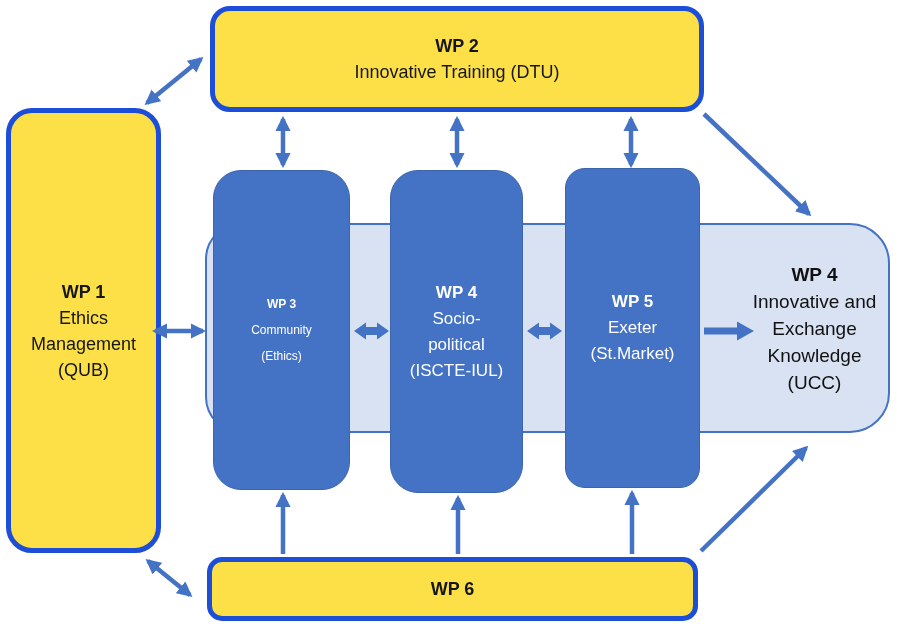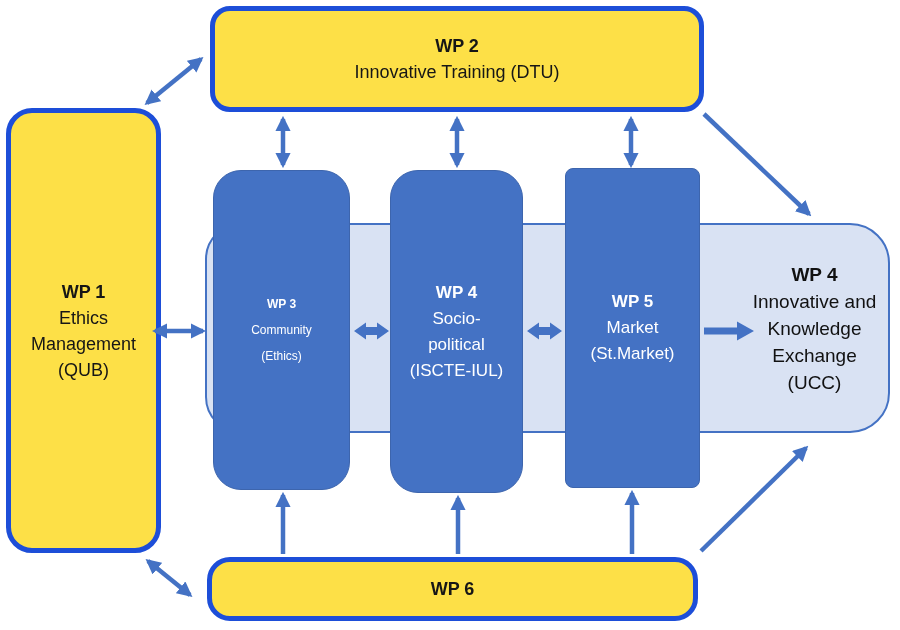--- a/index.html
+++ b/index.html
@@ -9,24 +9,24 @@
   }
   .node{
     position:absolute;display:flex;flex-direction:column;justify-content:center;
     align-items:center;text-align:center;box-sizing:border-box;z-index:2;
   }
   .outlined{background:#fde047;border:5px solid #1d4ed8;color:#161616;}
   .solid{background:#4472C4;border:1px solid #3d65ad;color:#ffffff;}
   .title{font-weight:bold;}
   #wp1{left:6px;top:108px;width:155px;height:445px;border-radius:26px;font-size:18px;line-height:26px;}
   #wp2{left:210px;top:6px;width:494px;height:106px;border-radius:20px;font-size:18px;line-height:26px;}
-  #wp6{left:207px;top:557px;width:491px;height:64px;border-radius:23px;font-size:18px;line-height:25px;}
+  #wp6{left:207px;top:557px;width:491px;height:64px;border-radius:15px;font-size:18px;line-height:25px;}
   #wp3{left:213px;top:170px;width:137px;height:320px;border-radius:28px;font-size:12px;line-height:26px;}
   #wp4{left:390px;top:170px;width:133px;height:323px;border-radius:28px;font-size:17px;line-height:26px;}
-  #wp5{left:565px;top:168px;width:135px;height:320px;border-radius:8px;font-size:17px;line-height:26px;}
+  #wp5{left:565px;top:168px;width:135px;height:320px;border-radius:20px;font-size:17px;line-height:26px;}
   .band{
     position:absolute;left:205px;top:223px;width:685px;height:210px;z-index:1;
     background:#D9E2F3;border:2.5px solid #4472C4;box-sizing:border-box;
     border-radius:36px 40px 40px 36px;
   }
   .wp7-text{
     position:absolute;left:515px;top:0;width:185px;height:100%;
     display:flex;flex-direction:column;justify-content:center;align-items:center;
     text-align:center;font-size:19px;line-height:27px;color:#111111;
   }
@@ -37,22 +37,22 @@
 </style>
 </head>
 <body>
 
 <div class="canvas">
 
   <div class="band">
     <div class="wp7-text">
       <div class="title">WP 4</div>
       <div>Innovative and</div>
+      <div>Exchange</div>
       <div>Knowledge</div>
-      <div>Exchange</div>
       <div>(UCC)</div>
     </div>
   </div>
 
   <div class="node outlined" id="wp1">
     <div class="title">WP 1</div>
     <div>Ethics</div>
     <div>Management</div>
     <div>(QUB)</div>
   </div>
@@ -74,21 +74,21 @@
 
   <div class="node solid" id="wp4">
     <div class="title">WP 4</div>
     <div>Socio-</div>
     <div>political</div>
     <div>(ISCTE-IUL)</div>
   </div>
 
   <div class="node solid" id="wp5">
     <div class="title">WP 5</div>
-    <div>Market</div>
+    <div>Exeter</div>
     <div>(St.Market)</div>
   </div>
 
   <svg class="arrows" width="900" height="630" viewBox="0 0 900 630">
     <defs>
       <marker id="ah" markerUnits="strokeWidth" markerWidth="3.4" markerHeight="3.4" refX="2.7" refY="1.7" orient="auto-start-reverse">
         <path d="M0,0 L3.4,1.7 L0,3.4 Z" fill="#4472C4"></path>
       </marker>
     </defs>
 

